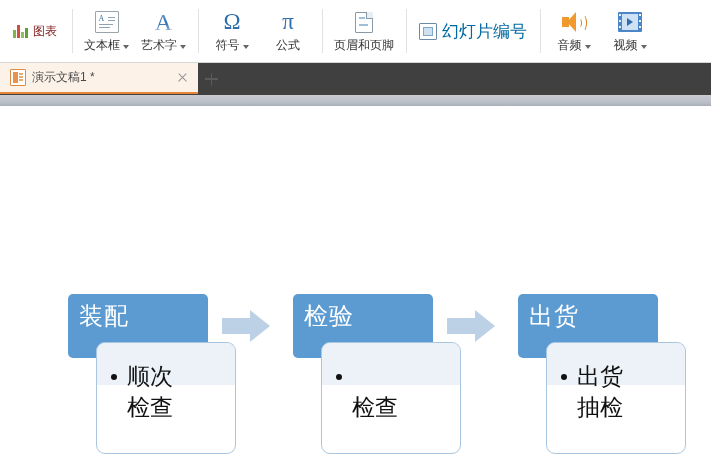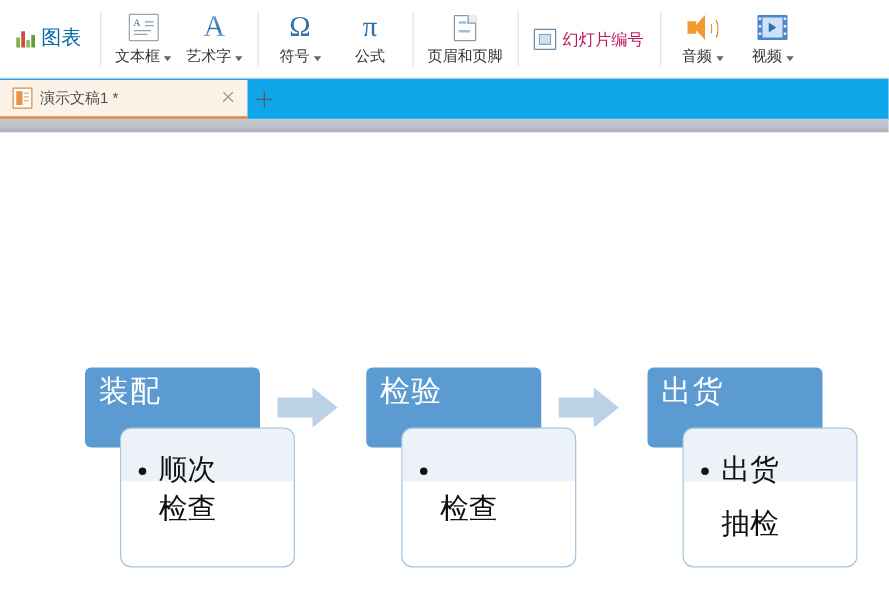--- a/index.html
+++ b/index.html
@@ -32,39 +32,39 @@
     width:1px;background:#e2e2e2;
   }
 
   
   .stack{display:flex;flex-direction:column;justify-content:center;gap:2px;padding:0 4px;}
   .srow{
     display:flex;align-items:center;gap:5px;
     padding:3px 5px 3px 3px;border-radius:3px;
     white-space:nowrap;cursor:default;
   }
-  .srow .lbl{font-size:16px;color:#0369a1;line-height:14px;}
+  .srow .lbl{font-size:12px;color:#7f1d1d;line-height:14px;}
 
   
   .bigbtn{
     display:flex;flex-direction:column;align-items:center;justify-content:center;
     min-width:44px;padding:3px 6px 2px;border-radius:3px;cursor:default;
   }
   .bigbtn .gi{height:26px;display:flex;align-items:center;justify-content:center;}
   .bigbtn .lbl{font-size:12px;color:#333;margin-top:2px;white-space:nowrap;display:flex;align-items:center;gap:2px;}
   .caret{
     display:inline-block;width:0;height:0;
     border-left:3px solid transparent;border-right:3px solid transparent;
     border-top:4px solid #666;margin-left:1px;position:relative;top:1px;
   }
 
   
   .tworow{display:flex;flex-direction:column;justify-content:center;gap:3px;padding:0 3px;}
   .trow{display:flex;align-items:center;gap:5px;padding:2px 4px;border-radius:3px;white-space:nowrap;cursor:default;}
-  .trow .lbl{font-size:13px;color:#be185d;line-height:15px;}
+  .trow .lbl{font-size:17px;color:#0369a1;line-height:15px;}
 
   
   .ico{display:inline-block;position:relative;flex:none;}
 
   .ic-chart{width:15px;height:14px;}
   .ic-chart i{position:absolute;bottom:0;width:3px;}
   .ic-chart i:nth-child(1){left:0;height:8px;background:#7ab648;}
   .ic-chart i:nth-child(2){left:4px;height:13px;background:#cf4f3c;}
   .ic-chart i:nth-child(3){left:8px;height:6px;background:#8fbf5e;}
   .ic-chart i:nth-child(4){left:12px;height:10px;background:#5f9e3a;}
@@ -134,22 +134,22 @@
   .ic-video em{position:absolute;width:2px;height:2px;background:#e8f1fb;}
   .ic-video em:nth-of-type(1){left:1px;top:2px;}
   .ic-video em:nth-of-type(2){left:1px;top:8px;}
   .ic-video em:nth-of-type(3){left:1px;top:14px;}
   .ic-video em:nth-of-type(4){right:1px;top:2px;}
   .ic-video em:nth-of-type(5){right:1px;top:8px;}
   .ic-video em:nth-of-type(6){right:1px;top:14px;}
 
   
   .tabbar{
-    position:relative;height:32px;background:#0ea5e9;
-    display:flex;align-items:center;
+    position:relative;height:32px;background:#404040;
+    display:flex;align-items:flex-start;
     border-bottom:1px solid #c9cbd1;
   }
   .doctab{
     display:flex;align-items:center;gap:6px;
     height:31px;width:198px;box-sizing:border-box;
     padding:0 8px 0 10px;
     background:#fdf2e8;
     border-bottom:2px solid #e8843c;
     cursor:default;
   }
@@ -186,21 +186,21 @@
   .nhead{
     position:absolute;
     width:140px;height:64px;
     background:#5b9bd1;
     border-radius:5px;
     box-sizing:border-box;
     padding:8px 0 0 11px;
   }
   .nhead .htxt{
     font-size:24px;line-height:28px;color:#ffffff;
-    font-family:Liberation Mono, monospace;
+    font-family:Liberation Sans, sans-serif;
     letter-spacing:1px;
     white-space:nowrap;
   }
   .ncard{
     position:absolute;
     left:28px;top:48px;
     width:140px;height:112px;
     background:#ffffff;
     border:1px solid #a8c6e0;
     border-radius:9px;
@@ -410,18 +410,18 @@
     </div>
 
     <div class="node" style="left:518px;top:188px;">
       <div class="nhead">
         <div class="htxt">出货</div>
       </div>
       <div class="ncard">
         <div class="shade"></div>
         <div class="bullet"></div>
         <div class="ctxt">出货</div>
-        <div class="ctxt" style="top:61px;">抽检</div>
+        <div class="ctxt" style="top:49px;">抽检</div>
       </div>
     </div>
 
   </div>
 </div>
 
 </body></html>

